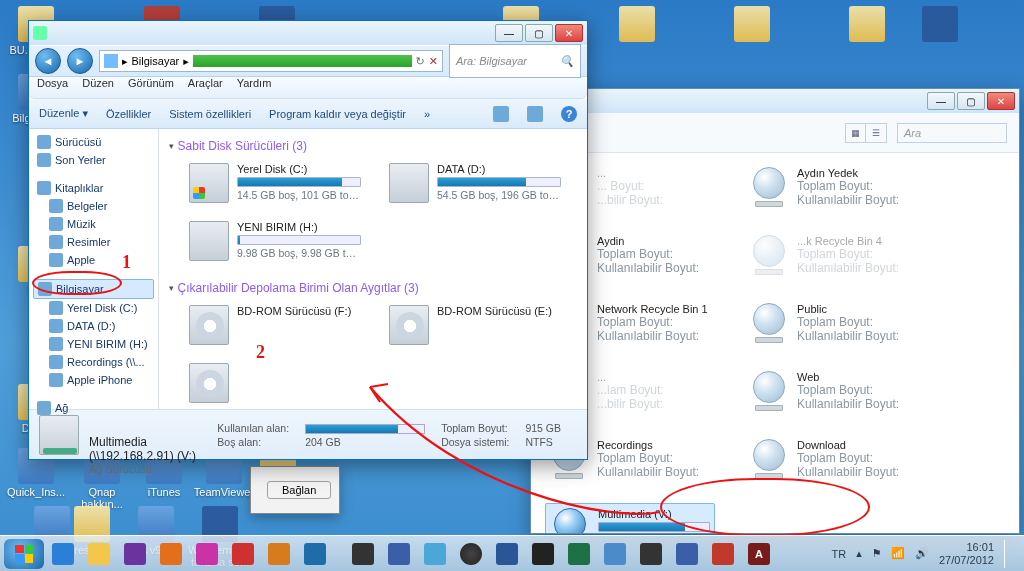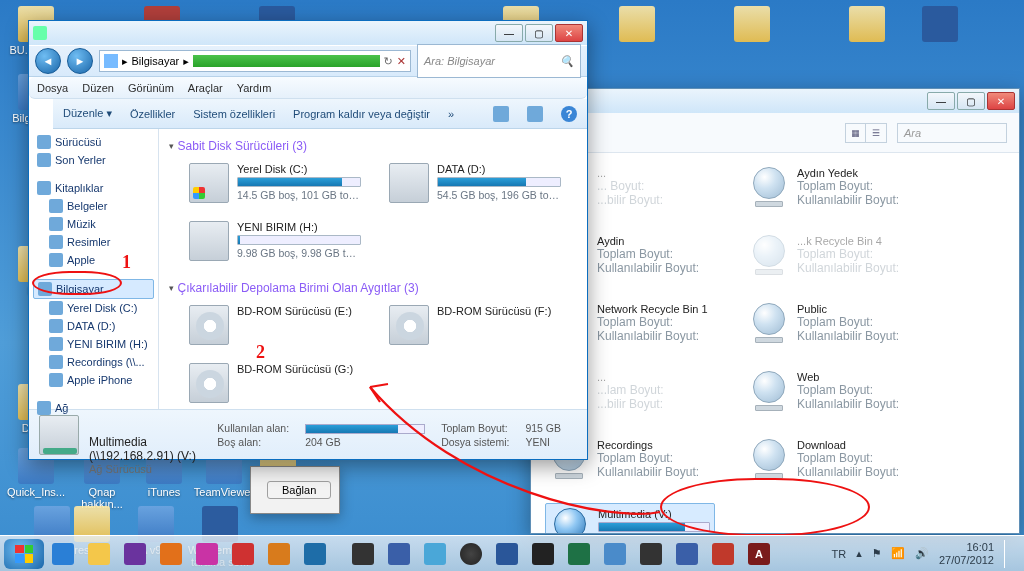--- a/index.html
+++ b/index.html
@@ -35,30 +35,30 @@
     width:26px; height:26px; border-radius:50%;
     background: radial-gradient(circle at 35% 30%, #6fbdf3, #1a66a9);
     border:1px solid #155a96; color:#fff; display:flex; align-items:center; justify-content:center;
   }
   .addr {
     flex:1; height:22px; background:#fff; border:1px solid #9bb8d3;
     display:flex; align-items:center; padding:0 4px; gap:4px;
   }
   .addr .green-bar { flex:1; height:12px; background: linear-gradient(#4bc24b,#2aa32a); }
   .search-box {
-    width:164px; height:22px; background:#fff; border:1px solid #9bb8d3;
+    width:132px; height:22px; background:#fff; border:1px solid #9bb8d3;
     display:flex; align-items:center; padding:16px 6px; color:#888; font-style:italic;
   }
   .menu-row {
     height:22px; background: linear-gradient(#f7fbff,#e6f1fb);
-    border-bottom:1px solid #cfe0ef; display:flex; align-items:center; gap:14px; padding:0 8px; color:#2c2c2c;border-radius:6px;
+    border-bottom:1px solid #cfe0ef; display:flex; gap:14px; padding:0 8px; color:#2c2c2c;border-radius:6px;
   }
   .tool-row {
     height:30px; background: linear-gradient(#eef6fd,#d9eafa);
-    border-bottom:1px solid #bcd5ea; display:flex; align-items:center; gap:18px; padding:0 10px; color:#1f4b78;margin-left:24px;
+    border-bottom:1px solid #bcd5ea; display:flex; align-items:center; gap:18px; padding:0 10px; color:#1f4b78;
   }
   .tool-row .tool-item { display:flex; align-items:center; gap:4px; }
   .tool-row .spacer { flex:1; }
   .tool-icon { width:16px;height:16px;background:#6fa9da;border-radius:2px; }
   .help-icon { width:16px;height:16px;border-radius:50%;background:#3a86d6;color:#fff;display:flex;align-items:center;justify-content:center;font-size:11px;font-weight:bold; }
   .body-split { display:flex; height:calc(100% - 24px - 32px - 22px - 30px - 50px); }
   .nav-pane { width:130px; border-right:1px solid #d7e3ef; padding:4px 4px; position:relative; }
   .nav-pane .nav-item { display:flex; align-items:center; gap:4px; padding:2px 4px; color:#16386e; }
   .nav-item .picon { width:14px;height:14px;background:#6fa9da;border-radius:2px;flex-shrink:0; }
   .nav-item.sel { background:#d6eaff; border:1px solid #7fb7e6; border-radius:2px; }
@@ -505,34 +505,31 @@
             </div>
         </div>
       </div>
       <div class="section-title">
           <span>Çıkarılabilir Depolama Birimi Olan Aygıtlar (3)</span>
         </div>
       <div class="drive-grid">
         <div class="drive">
             <div class="drive-icon rom"></div>
             <div class="drive-info">
-              <div class="drive-name">BD-ROM Sürücüsü (E:)</div>
-            </div>
-          </div>
-        <div class="drive">
-            <div class="drive-icon rom"></div>
-            <div class="drive-info">
               <div class="drive-name">BD-ROM Sürücüsü (F:)</div>
             </div>
           </div>
         <div class="drive">
             <div class="drive-icon rom"></div>
             <div class="drive-info">
-              <div class="drive-name">BD-ROM Sürücüsü (G:)</div>
+              <div class="drive-name">BD-ROM Sürücüsü (E:)</div>
             </div>
+          </div>
+        <div class="drive">
+            <div class="drive-icon rom"></div>
           </div>
       </div>
 
     </div>
   </div>
   <div class="status">
     <div class="big-icon"></div>
     <div style="flex:1;margin-top:40px;">
       <div style="color:#222;font-size:12px;">Multimedia (\\192.168.2.91) (V:)</div>
       <div style="color:#666;">Ağ Sürücüsü</div>
@@ -542,21 +539,21 @@
           <tr>
             <td>Kullanılan alan:</td>
             <td><span class="bar-mini"><span class="fill" style="width:78%;display:block;"></span></span></td>
             <td>Toplam Boyut:</td>
             <td>915 GB</td>
           </tr>
       <tr>
             <td>Boş alan:</td>
             <td>204 GB</td>
             <td>Dosya sistemi:</td>
-            <td>YENI</td>
+            <td>NTFS</td>
           </tr>
     </tbody>
       </table>
   </div>
 </div>
 
 <div class="ann ann-circle" style="left:32px;top:271px;width:90px;height:24px;border-radius:50%/60%;"></div>
 <div class="ann ann-num" style="left:122px;top:252px;">1</div>
 <div class="ann ann-num" style="left:256px;top:342px;">2</div>
 <svg class="ann" style="left:360px;top:372px;width:320px;height:160px;">

